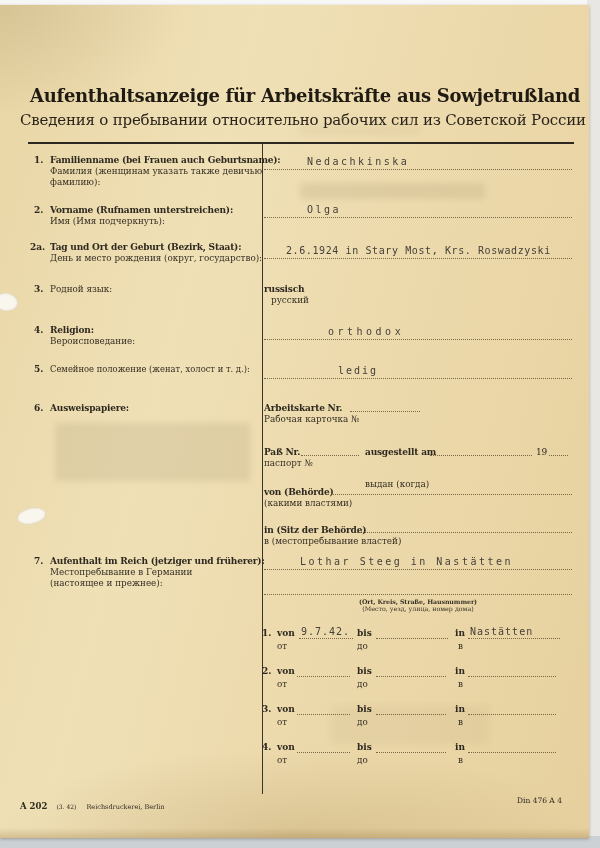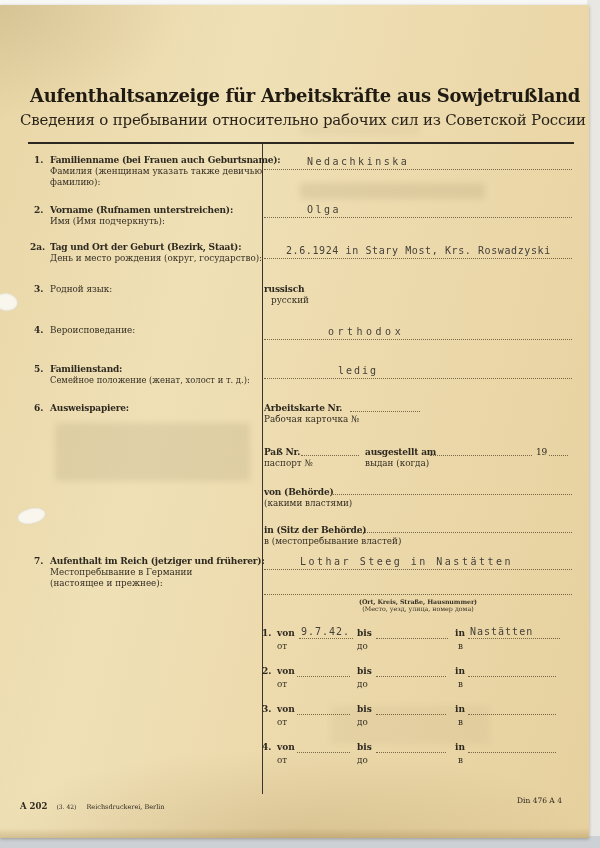--- a/index.html
+++ b/index.html
@@ -102,26 +102,26 @@
     <div class="fru nowrap" style="padding-left:4px;">День и место рождения (округ, государство):</div>
   </div>
 
   <div class="field" style="left:34px;top:279px;">
     <span class="fnum">3.</span>
     <div class="fru nowrap">Родной язык:</div>
   </div>
 
   <div class="field" style="left:34px;top:320px;">
     <span class="fnum">4.</span>
+    <div class="fde">Religion:</div>
     <div class="fru nowrap">Вероисповедание:</div>
   </div>
 
   <div class="field" style="left:34px;top:359px;">
     <span class="fnum">5.</span>
-    <div class="fde">Familienstand:</div>
     <div class="fru nowrap" style="font-size:8.4px;">Семейное положение (женат, холост и т. д.):</div>
   </div>
 
   <div class="field" style="left:34px;top:398px;">
     <span class="fnum">6.</span>
     <div class="fde">Ausweispapiere:</div>
   </div>
 
   <div class="field" style="left:34px;top:551px;">
     <span class="fnum">7.</span>
@@ -148,21 +148,21 @@
   <div class="dot" style="left:264px;top:373px;width:308px;"></div>
 
   <div class="plabel pde" style="left:264px;top:398px;">Arbeitskarte Nr.</div>
   <div class="plabel pru" style="left:264px;top:409px;">Рабочая карточка №</div>
   <div class="dot" style="left:350px;top:406px;width:70px;"></div>
 
   <div class="plabel pde" style="left:264px;top:442px;">Paß Nr.</div>
   <div class="plabel pru" style="left:264px;top:453px;">паспорт №</div>
   <div class="dot" style="left:301px;top:450px;width:58px;"></div>
   <div class="plabel pde" style="left:365px;top:442px;">ausgestellt am</div>
-  <div class="plabel pru" style="left:365px;top:453px;text-align:center;">выдан (когда)</div>
+  <div class="plabel pru" style="left:365px;top:474px;text-align:center;">выдан (когда)</div>
   <div class="dot" style="left:430px;top:450px;width:102px;"></div>
   <div class="plabel pde" style="left:536px;top:442px;font-weight:400;font-size:9px;">19</div>
   <div class="dot" style="left:549px;top:450px;width:19px;"></div>
 
   <div class="plabel pde" style="left:264px;top:482px;">von (Behörde)</div>
   <div class="plabel pru" style="left:264px;top:493px;">(какими властями)</div>
   <div class="dot" style="left:331px;top:489px;width:241px;"></div>
 
   <div class="plabel pde" style="left:264px;top:520px;">in (Sitz der Behörde)</div>
   <div class="plabel pru" style="left:264px;top:531px;">в (местопребывание властей)</div>

